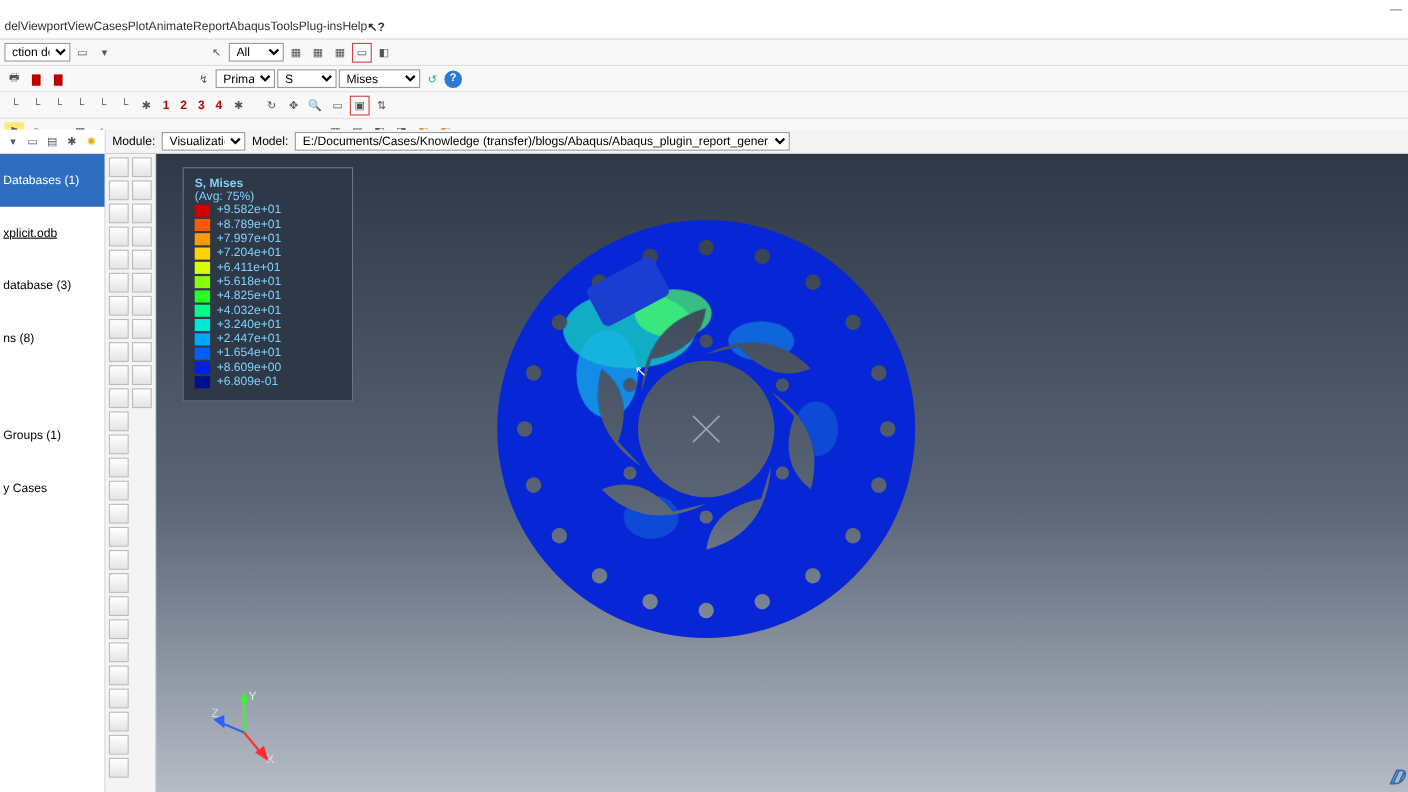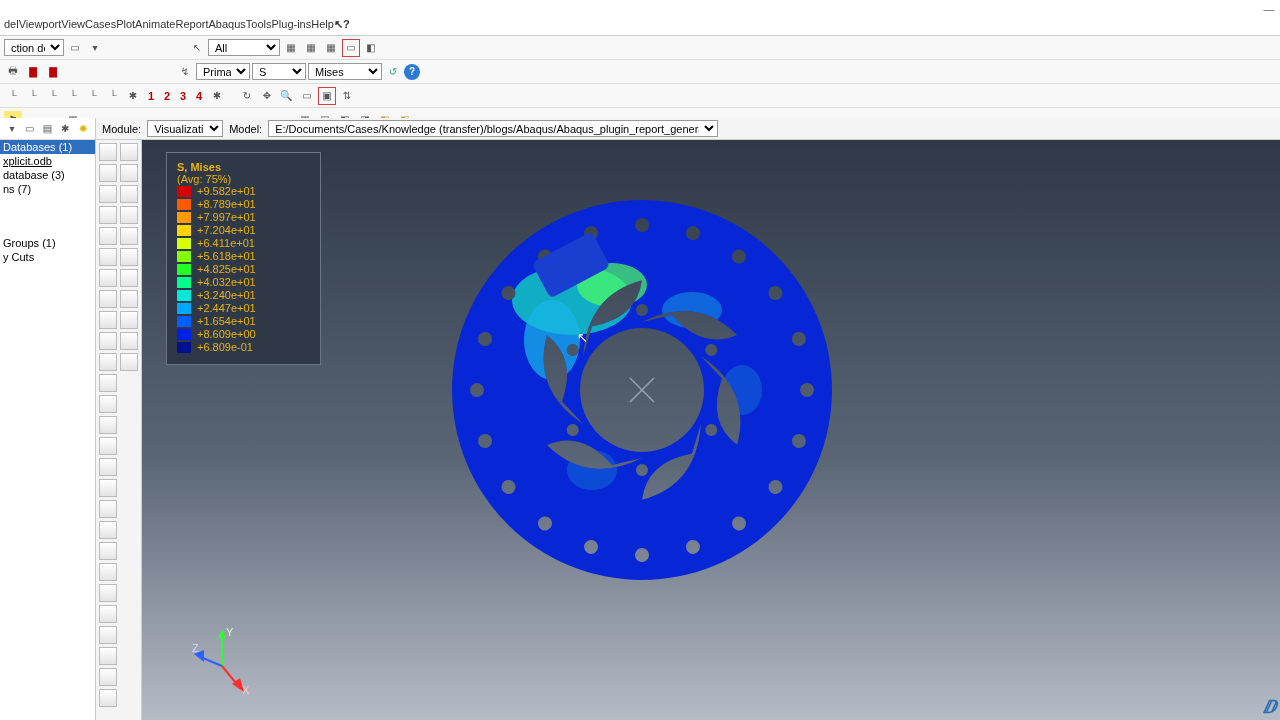--- a/index.html
+++ b/index.html
@@ -7,27 +7,27 @@
 .titlebar { height:18px; background:#fff; display:flex; align-items:center; padding:0 4px; color:#333; }
 .titlebar .spacer { flex:1; }
 .minbtn { width:14px; text-align:center; color:#666; }
 .menubar { height:18px; background:#fff; display:flex; align-items:flex-start; padding:0 4px; color:#333; border-bottom:1px solid #ccc; }
 .menubar span { cursor:default; }
 .toolrow { height:24px; background:#f8f8f8; border-bottom:1px solid #ddd; display:flex; align-items:center; padding:0 4px; gap:2px; }
 .tbtn { width:18px; height:18px; border:1px solid transparent; display:inline-flex; align-items:center; justify-content:center; font-size:10px; color:#555; }
 .sel { height:17px; font-size:11px; border:1px solid #999; background:#fff; padding:0 2px; }
 .numbtn { width:14px; height:18px; display:inline-flex; align-items:center; justify-content:center; color:#b00; font-weight:bold; font-size:11px; }
 .leftcol { position:absolute; left:0; top:118px; width:96px; bottom:0; background:#fff; border-right:1px solid #ccc; font-size:10px; }
-.leftcol .treeitem { padding:1px 3px; white-space:nowrap; overflow:hidden; }
+.leftcol .treeitem { padding:18px 3px; white-space:nowrap; overflow:hidden; }
 .leftcol .sel-row { background:#2f6dbf; color:#fff; }
 .iconcol { position:absolute; left:96px; top:140px; width:46px; bottom:0; background:#f4f4f4; border-right:1px solid #ccc; display:flex; flex-direction:column; flex-wrap:wrap; align-content:flex-start; gap:3px; padding:3px; }
 .iconcol .ib { width:18px; height:18px; border:1px solid #bbb; background:linear-gradient(#fff,#e4e4e4); }
 .modulebar { position:absolute; left:96px; top:118px; right:0; height:22px; background:#f4f4f4; border-bottom:1px solid #ccc; display:flex; align-items:center; padding:0 6px; gap:6px; }
 .viewport { position:absolute; left:142px; top:140px; right:0; bottom:0; background:linear-gradient(#2e3846 0%,#5a6576 55%,#b6bcc6 100%); }
-.legend { position:absolute; left:24px; top:12px; width:155px; background:#2e3846; border:1px solid #6a7684; padding:8px 10px 10px 10px; font-family:Consolas,monospace; font-size:12px; color:#eab308; }
+.legend { position:absolute; left:24px; top:12px; width:155px; background:#2e3846; border:1px solid #6a7684; padding:8px 10px 10px 10px; font-family:Consolas,monospace; font-size:12px; color:#7dd3fc; }
 .legend .title { font-weight:bold; }
 .legend .row { display:flex; align-items:center; gap:6px; line-height:13px; }
 .legend .sw { width:14px; height:11px; }
 .triad { position:absolute; left:50px; bottom:24px; width:80px; height:70px; }
 .dslogo { position:absolute; right:4px; bottom:2px; font-size:18px; color:#2e6fb3; font-style:italic; font-weight:bold; }
 svg.disc { position:absolute; left:300px; top:50px; }
 .helpicon { width:16px;height:16px;border-radius:50%;background:#2b7bd6;color:#fff;display:inline-flex;align-items:center;justify-content:center;font-size:10px;font-weight:bold; }
 .smallicons { height:22px; display:flex; align-items:center; gap:2px; padding:0 4px; background:#fff; border-bottom:1px solid #ddd;}
 </style>
 </head>
@@ -52,21 +52,21 @@
   <span>Help</span>
   <span style="font-weight:bold">↖?</span>
 </div>
 
 <div class="toolrow">
   <select class="sel" style="width:60px"><option>ction defaults</option></select>
   <span class="tbtn">▭</span>
   <span class="tbtn">▾</span>
   <span style="width:80px"></span>
   <span class="tbtn">↖</span>
-  <select class="sel" style="width:72px"><option>All</option></select>
+  <select class="sel" style="width:50px"><option>All</option></select>
   <span class="tbtn">▦</span>
   <span class="tbtn">▦</span>
   <span class="tbtn">▦</span>
   <span class="tbtn" style="border:1px solid #c44">▭</span>
   <span class="tbtn">◧</span>
 </div>
 
 <div class="toolrow">
   <span class="tbtn">🖶</span>
   <span class="tbtn" style="color:#b00">▇</span>
@@ -128,24 +128,24 @@
   <div class="smallicons">
     <span class="tbtn">▾</span>
     <span class="tbtn">▭</span>
     <span class="tbtn">▤</span>
     <span class="tbtn">✱</span>
     <span class="tbtn" style="color:#d8b400">✺</span>
   </div>
   <div class="treeitem sel-row">Databases (1)</div>
   <div class="treeitem" style="text-decoration:underline">xplicit.odb</div>
   <div class="treeitem">database (3)</div>
-  <div class="treeitem">ns (7)</div>
+  <div class="treeitem">ns (8)</div>
   <div style="height:40px"></div>
   <div class="treeitem">Groups (1)</div>
-  <div class="treeitem">y Cuts</div>
+  <div class="treeitem">y Cases</div>
 </div>
 
 <div class="iconcol">
   <div class="ib"></div>
     <div class="ib"></div>
   <div class="ib"></div>
     <div class="ib"></div>
   <div class="ib"></div>
     <div class="ib"></div>
   <div class="ib"></div>

